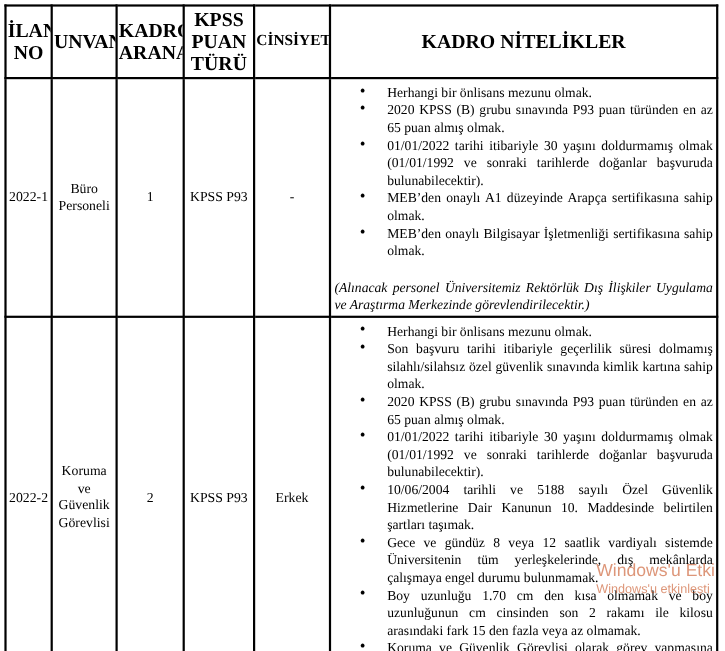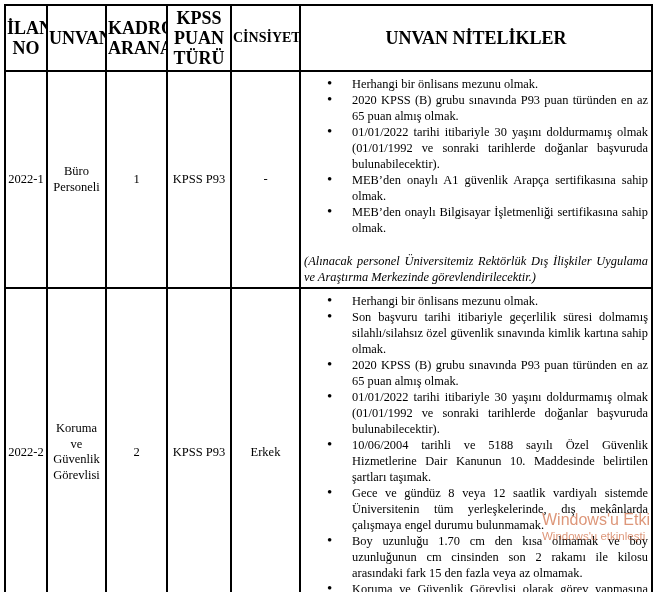--- a/index.html
+++ b/index.html
@@ -101,36 +101,36 @@
     <col style="width:69px">
     <col style="width:352px">
   </colgroup>
   <thead>
     <tr>
       <th>İLAN NO</th>
       <th>UNVAN</th>
       <th>KADRO ARANAN</th>
       <th>KPSS PUAN TÜRÜ</th>
       <th class="nowrap">CİNSİYET</th>
-      <th>UNVAN NİTELİKLER</th>
+      <th>KADRO NİTELİKLER</th>
     </tr>
   </thead>
   <tbody>
     <tr class="row1">
       <td class="cc">2022-1</td>
       <td class="cc">Büro Personeli</td>
       <td class="cc">1</td>
       <td class="cc">KPSS P93</td>
       <td class="cc">-</td>
       <td class="req-cell">
         <ul class="reqs">
           <li>Herhangi bir önlisans mezunu olmak.</li>
           <li>2020 KPSS (B) grubu sınavında P93 puan türünden en az 65 puan almış olmak.</li>
           <li>01/01/2022 tarihi itibariyle 30 yaşını doldurmamış olmak (01/01/1992 ve sonraki tarihlerde doğanlar başvuruda bulunabilecektir).</li>
-          <li>MEB’den onaylı A1 güvenlik Arapça sertifikasına sahip olmak.</li>
+          <li>MEB’den onaylı A1 düzeyinde Arapça sertifikasına sahip olmak.</li>
           <li>MEB’den onaylı Bilgisayar İşletmenliği sertifikasına sahip olmak.</li>
         </ul>
         <p class="note">(Alınacak personel Üniversitemiz Rektörlük Dış İlişkiler Uygulama ve Araştırma Merkezinde görevlendirilecektir.)</p>
       </td>
     </tr>
     <tr class="row2">
       <td class="cc">2022-2</td>
       <td class="cc">Koruma ve Güvenlik Görevlisi</td>
       <td class="cc">2</td>
       <td class="cc">KPSS P93</td>

